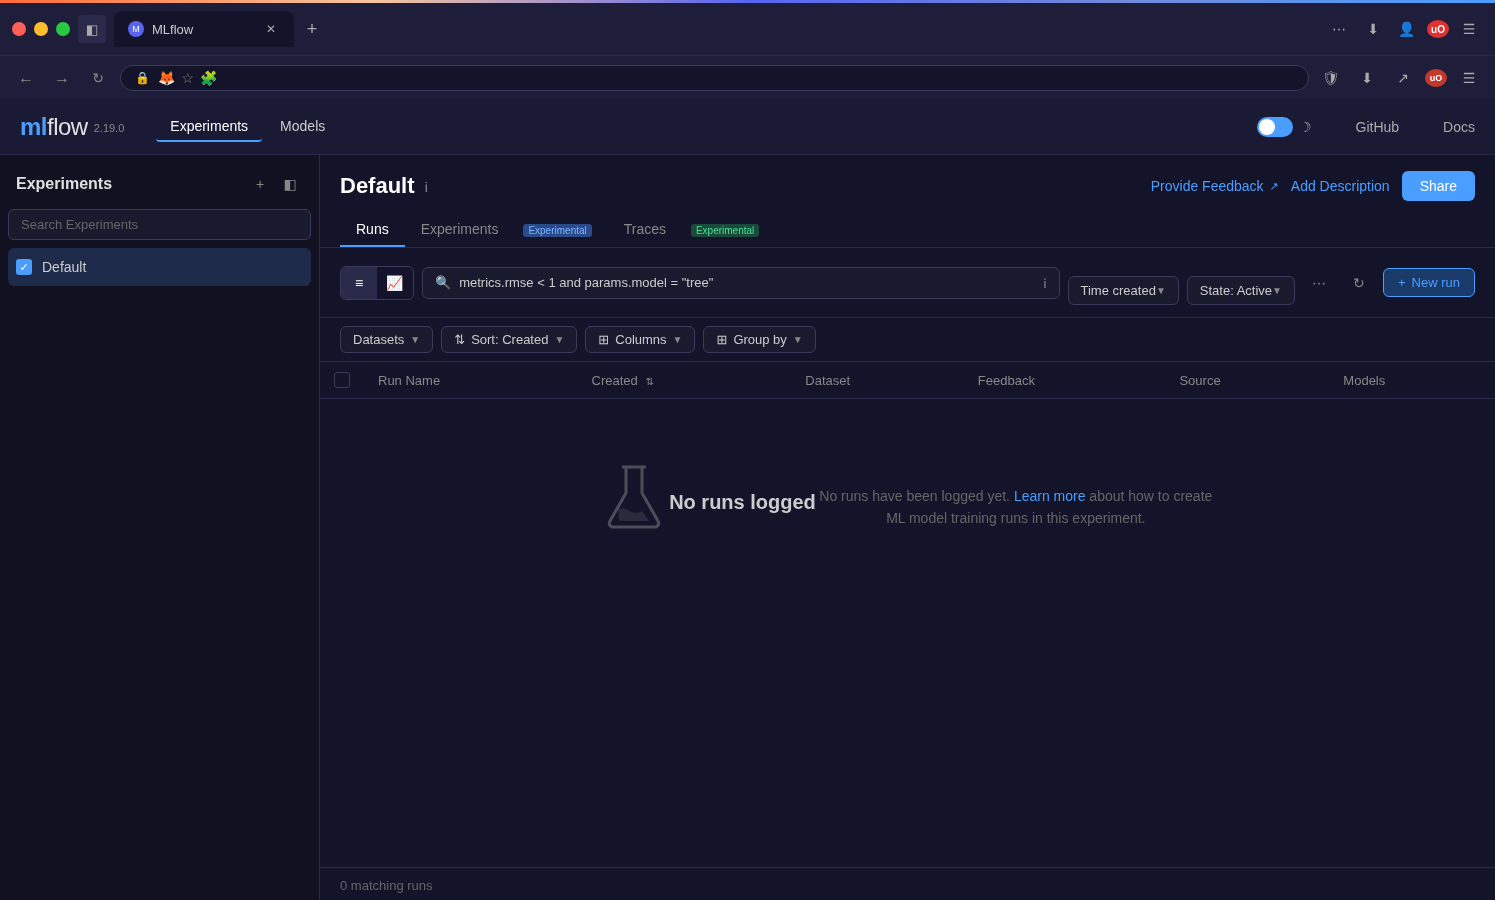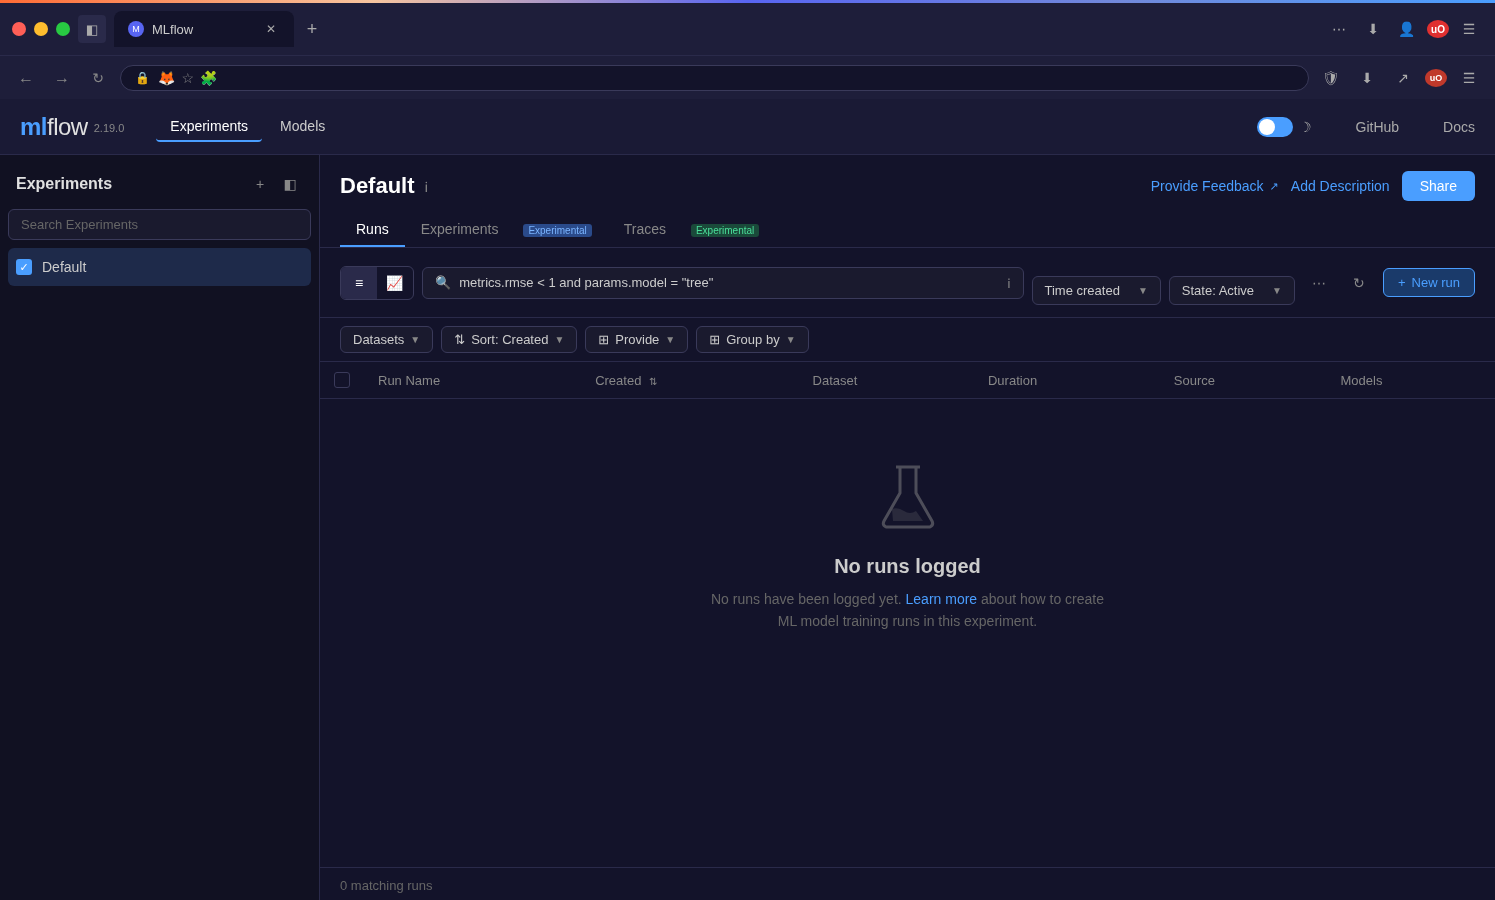--- a/index.html
+++ b/index.html
@@ -479,21 +479,21 @@
       color: #ccc;
       font-size: 13px;
       flex: 1;
       outline: none;
     }
     .search-filter-input::placeholder { color: #555; }
     .search-info-icon { color: #888; font-size: 13px; cursor: pointer; }
     .dropdown-btn {
       display: flex;
       align-items: center;
-      gap: 18px;
+      gap: 0;
       background: #1a1a2e;
       border: 1px solid #3a3a5a;
       border-radius: 6px;
       padding: 6px 12px;
       color: #ccc;
       font-size: 13px;
       cursor: pointer;
       white-space: nowrap;
       margin-top: 16px;
     }
@@ -574,21 +574,21 @@
     .col-checkbox {
       width: 16px; height: 16px;
       border: 1px solid #3a3a5a;
       border-radius: 3px;
       cursor: pointer;
     }
 
     
     .empty-state {
       display: flex;
-      flex-direction: column;
+      flex-direction: row;
       align-items: center;
       justify-content: center;
       padding: 60px 20px;
       flex: 1;
     }
     .empty-flask {
       width: 70px;
       height: 80px;
       display: flex;
       align-items: center;
@@ -802,21 +802,21 @@
           <span>Datasets</span>
           <span class="dropdown-arrow">▼</span>
         </button>
         <button class="filter-tag">
           <span>⇅</span>
           <span>Sort: Created</span>
           <span class="dropdown-arrow">▼</span>
         </button>
         <button class="filter-tag">
           <span>⊞</span>
-          <span>Provide</span>
+          <span>Columns</span>
           <span class="dropdown-arrow">▼</span>
         </button>
         <button class="filter-tag">
           <span>⊞</span>
           <span>Group by</span>
           <span class="dropdown-arrow">▼</span>
         </button>
       </div>
 
       <div class="table-container">
@@ -830,21 +830,21 @@
                 <span>Run Name</span>
               </th>
               <th class="sortable">
                 <span>Created</span>
                 <span class="sort-icon">⇅</span>
               </th>
               <th>
                 <span>Dataset</span>
               </th>
               <th>
-                <span>Duration</span>
+                <span>Feedback</span>
               </th>
               <th>
                 <span>Source</span>
               </th>
               <th>
                 <span>Models</span>
               </th>
             </tr>
           </thead>
           <tbody>

